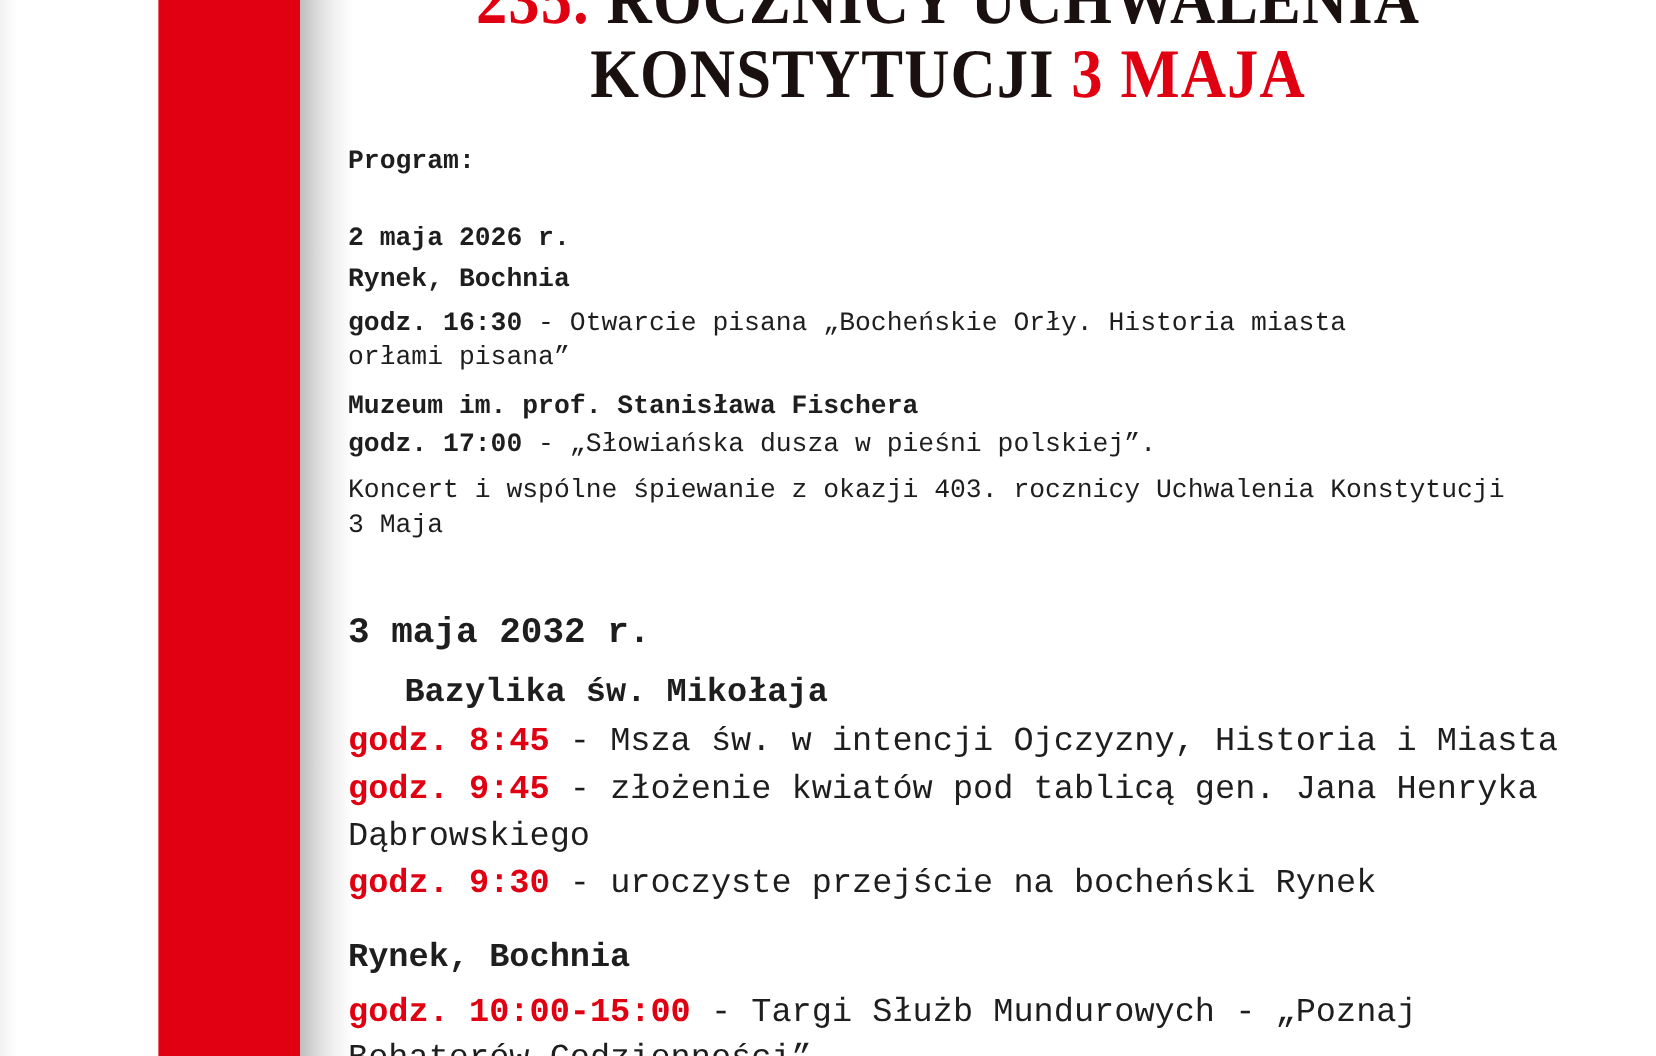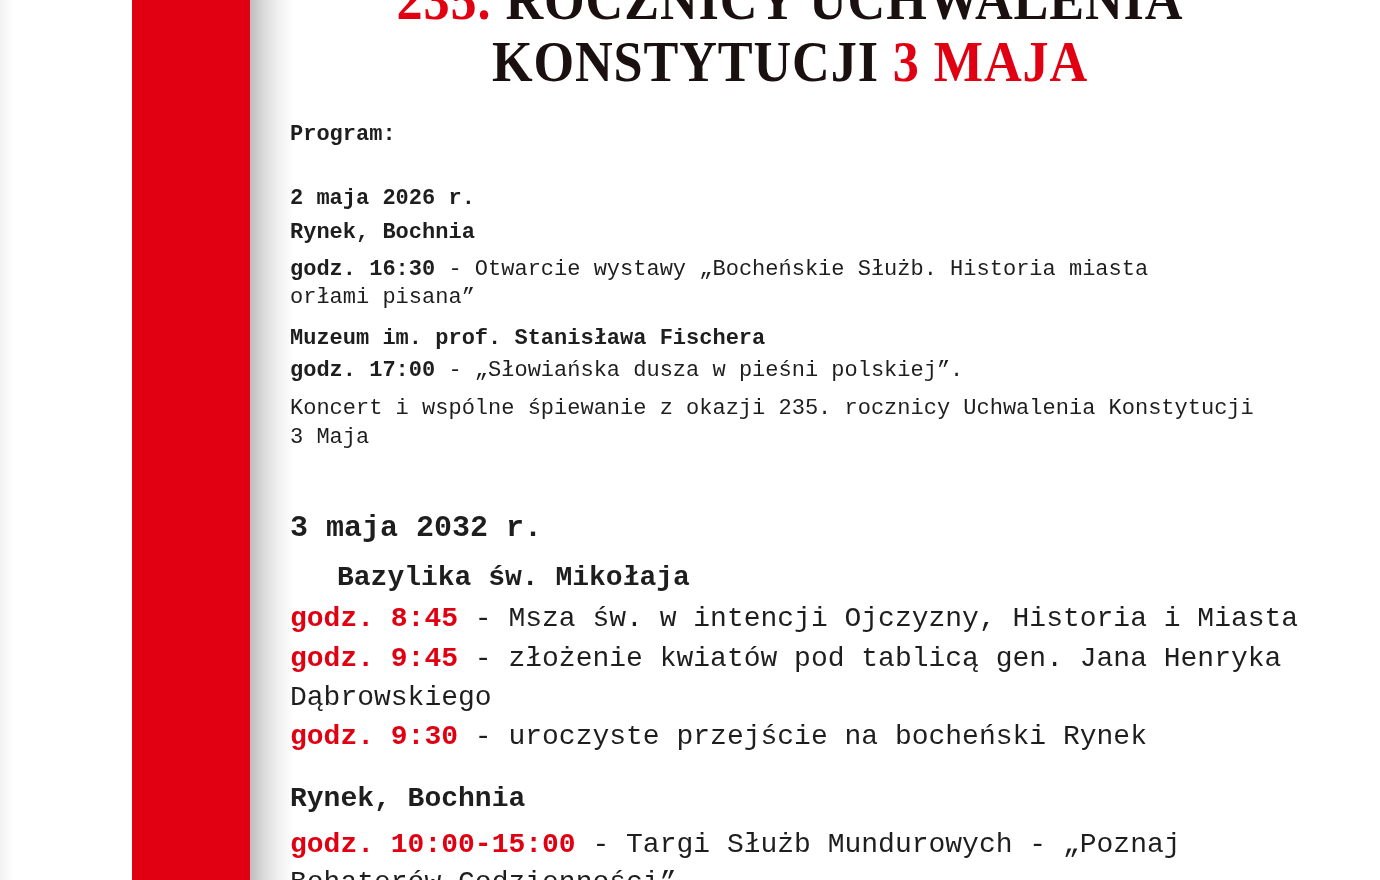--- a/index.html
+++ b/index.html
@@ -53,29 +53,29 @@
   <div class="title l2">
     <span>KONSTYTUCJI</span>
     <span class="red">3 MAJA</span>
   </div>
 
   <div class="txt s1 b" style="top:122px;">Program:</div>
 
   <div class="txt s1 b" style="top:186px;">2 maja 2026 r.</div>
   <div class="txt s1 b" style="top:220px;">Rynek, Bochnia</div>
   <div class="txt s1" style="top:257px;">
-    <span class="b">godz. 16:30</span><span> - Otwarcie wystawy „Bocheńskie Służb. Historia miasta</span>
+    <span class="b">godz. 16:30</span><span> - Otwarcie pisana „Bocheńskie Orły. Historia miasta</span>
   </div>
   <div class="txt s1" style="top:285px;">orłami pisana”</div>
 
   <div class="txt s1 b" style="top:326px;">Muzeum im. prof. Stanisława Fischera</div>
   <div class="txt s1" style="top:358px;">
     <span class="b">godz. 17:00</span><span> - „Słowiańska dusza w pieśni polskiej”.</span>
   </div>
-  <div class="txt s1" style="top:396px;">Koncert i wspólne śpiewanie z okazji 235. rocznicy Uchwalenia Konstytucji</div>
+  <div class="txt s1" style="top:396px;">Koncert i wspólne śpiewanie z okazji 403. rocznicy Uchwalenia Konstytucji</div>
   <div class="txt s1" style="top:425px;">3 Maja</div>
 
   <div class="txt s3 b red" style="top:510px;">3 maja 2032 r.</div>
   <div class="txt s2 b red" style="top:561px;margin-left:47px;">Bazylika św. Mikołaja</div>
   <div class="txt s2" style="top:602px;">
     <span class="b red">godz. 8:45</span><span> - Msza św. w intencji Ojczyzny, Historia i Miasta</span>
   </div>
   <div class="txt s2" style="top:642px;">
     <span class="b red">godz. 9:45</span><span> - złożenie kwiatów pod tablicą gen. Jana Henryka</span>
   </div>

